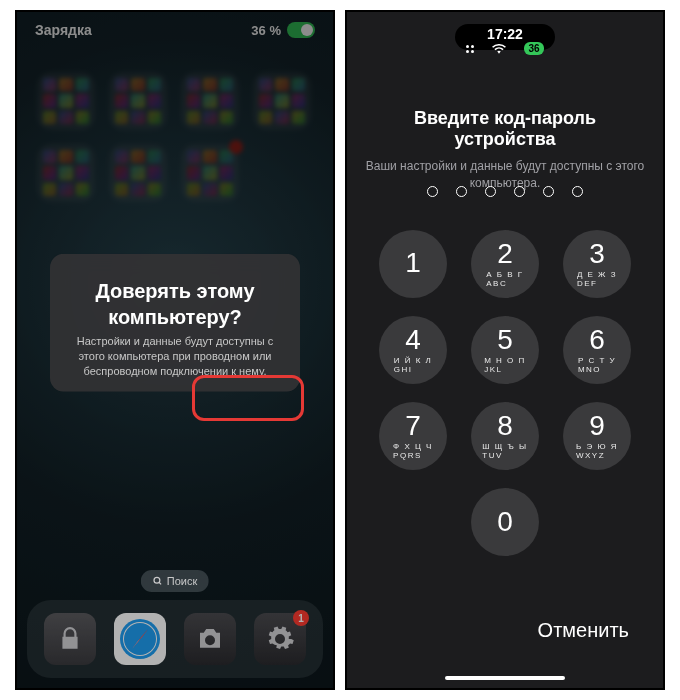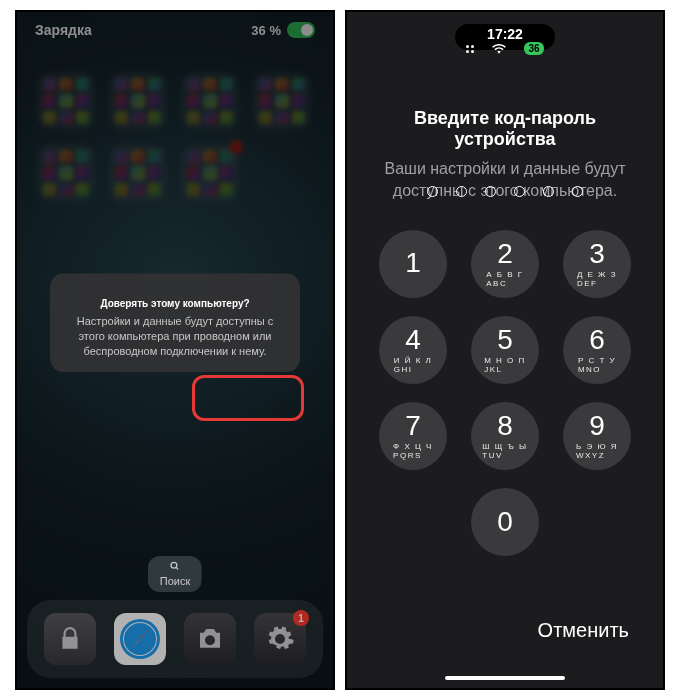--- a/index.html
+++ b/index.html
@@ -55,21 +55,21 @@
   .folder span:nth-child(9){background:linear-gradient(135deg,#d8c84a,#4ad85a);}
   .folder .badge{ position:absolute; top:-4px; right:-4px; width:14px;height:14px;border-radius:50%;background:#ff3b30; grid-column:unset;grid-row:unset;}
   .folder{position:relative;}
 
   .dim-overlay { position:absolute; inset:0; background:rgba(0,0,0,0.45); }
 
   .search-pill {
     position:absolute; bottom:96px; left:50%; transform:translateX(-50%);
     background:rgba(80,90,95,0.55); backdrop-filter:blur(6px);
     color:#c8c8c8; font-size:11px; padding:5px 12px; border-radius:12px;
-    display:flex; align-items:center; gap:4px;flex-direction:column;
+    display:flex; align-items:center; gap:4px;
   }
 
   .dock {
     position:absolute; bottom:10px; left:10px; right:10px; height:78px;
     background:rgba(60,70,75,0.45); border-radius:24px;
     display:flex; align-items:center; justify-content:space-around;
     padding:0 8px;
     filter: brightness(0.7);
   }
   .dock-icon {
@@ -84,21 +84,21 @@
   .ic-settings{background:linear-gradient(#4a4a4e,#2a2a2e);}
   .ic-safari svg{width:44px;height:44px;}
 
   .alert {
     position:absolute; left:50%; top:46%; transform:translate(-50%,-50%);
     width:250px; background:rgba(50,50,52,0.95);
     border-radius:14px; overflow:hidden;
     backdrop-filter:blur(10px);
     color:#fff; text-align:center;
   }
-  .alert-title{font-size:10px;font-weight:600;padding:24px 18px 4px;line-height:1.3;}
+  .alert-title{font-size:20px;font-weight:600;padding:24px 18px 4px;line-height:1.3;}
   .alert-body{font-size:11px;color:#c8c8c8;padding:0 16px 14px;line-height:1.35;}
   .alert-buttons{display:flex;border-top:0.5px solid rgba(255,255,255,0.18);}
   .alert-btn{flex:1;padding:12px 4px;font-size:15px;color:#0a84ff;cursor:pointer;}
   .alert-btn.left{border-right:0.5px solid rgba(255,255,255,0.18);}
   .alert-btn.right{font-weight:600;}
 
   .highlight-box{
     position:absolute; border:3px solid #e53935; border-radius:12px;
     width:112px; height:46px;
     pointer-events:none;
@@ -110,21 +110,21 @@
   .status-r{position:absolute;top:14px;left:0;right:0;display:flex;align-items:center;padding:0 22px;color:#fff;font-size:14px;font-weight:600;flex-direction:column;}
   .status-r .r-icons{display:flex;align-items:center;gap:18px;font-size:12px;}
   .dots4{display:flex;gap:2px;}
   .dots4 span{width:3px;height:3px;border-radius:50%;background:#fff;}
   .dots4{display:grid;grid-template-columns:repeat(2,3px);grid-template-rows:repeat(2,3px);gap:2px;}
   .wifi-icon{width:14px;height:10px;}
   .bat-pill{background:#34c759;color:#000;font-size:10px;font-weight:700;padding:1px 4px;border-radius:6px;}
 
   .pass-head{position:absolute;top:96px;left:18px;right:18px;text-align:center;color:#fff;}
   .pass-title{font-size:18px;font-weight:600;margin-bottom:8px;}
-  .pass-sub{font-size:16px;color:#a0a0a5;line-height:1.4;}
+  .pass-sub{font-size:12px;color:#a0a0a5;line-height:1.4;}
 
   .pin-dots{position:absolute;top:174px;left:0;right:0;display:flex;justify-content:center;gap:18px;}
   .pin-dot{width:11px;height:11px;border:1px solid #fff;border-radius:50%;}
 
   .keypad{position:absolute;top:218px;left:0;right:0;display:grid;grid-template-columns:repeat(3,68px);grid-template-rows:repeat(4,68px);gap:18px 24px;justify-content:center;}
   .kbtn{
     width:68px;height:68px;border-radius:50%;
     background:#3a3a3c;color:#fff;
     display:flex;flex-direction:column;align-items:center;justify-content:center;
     cursor:pointer;

